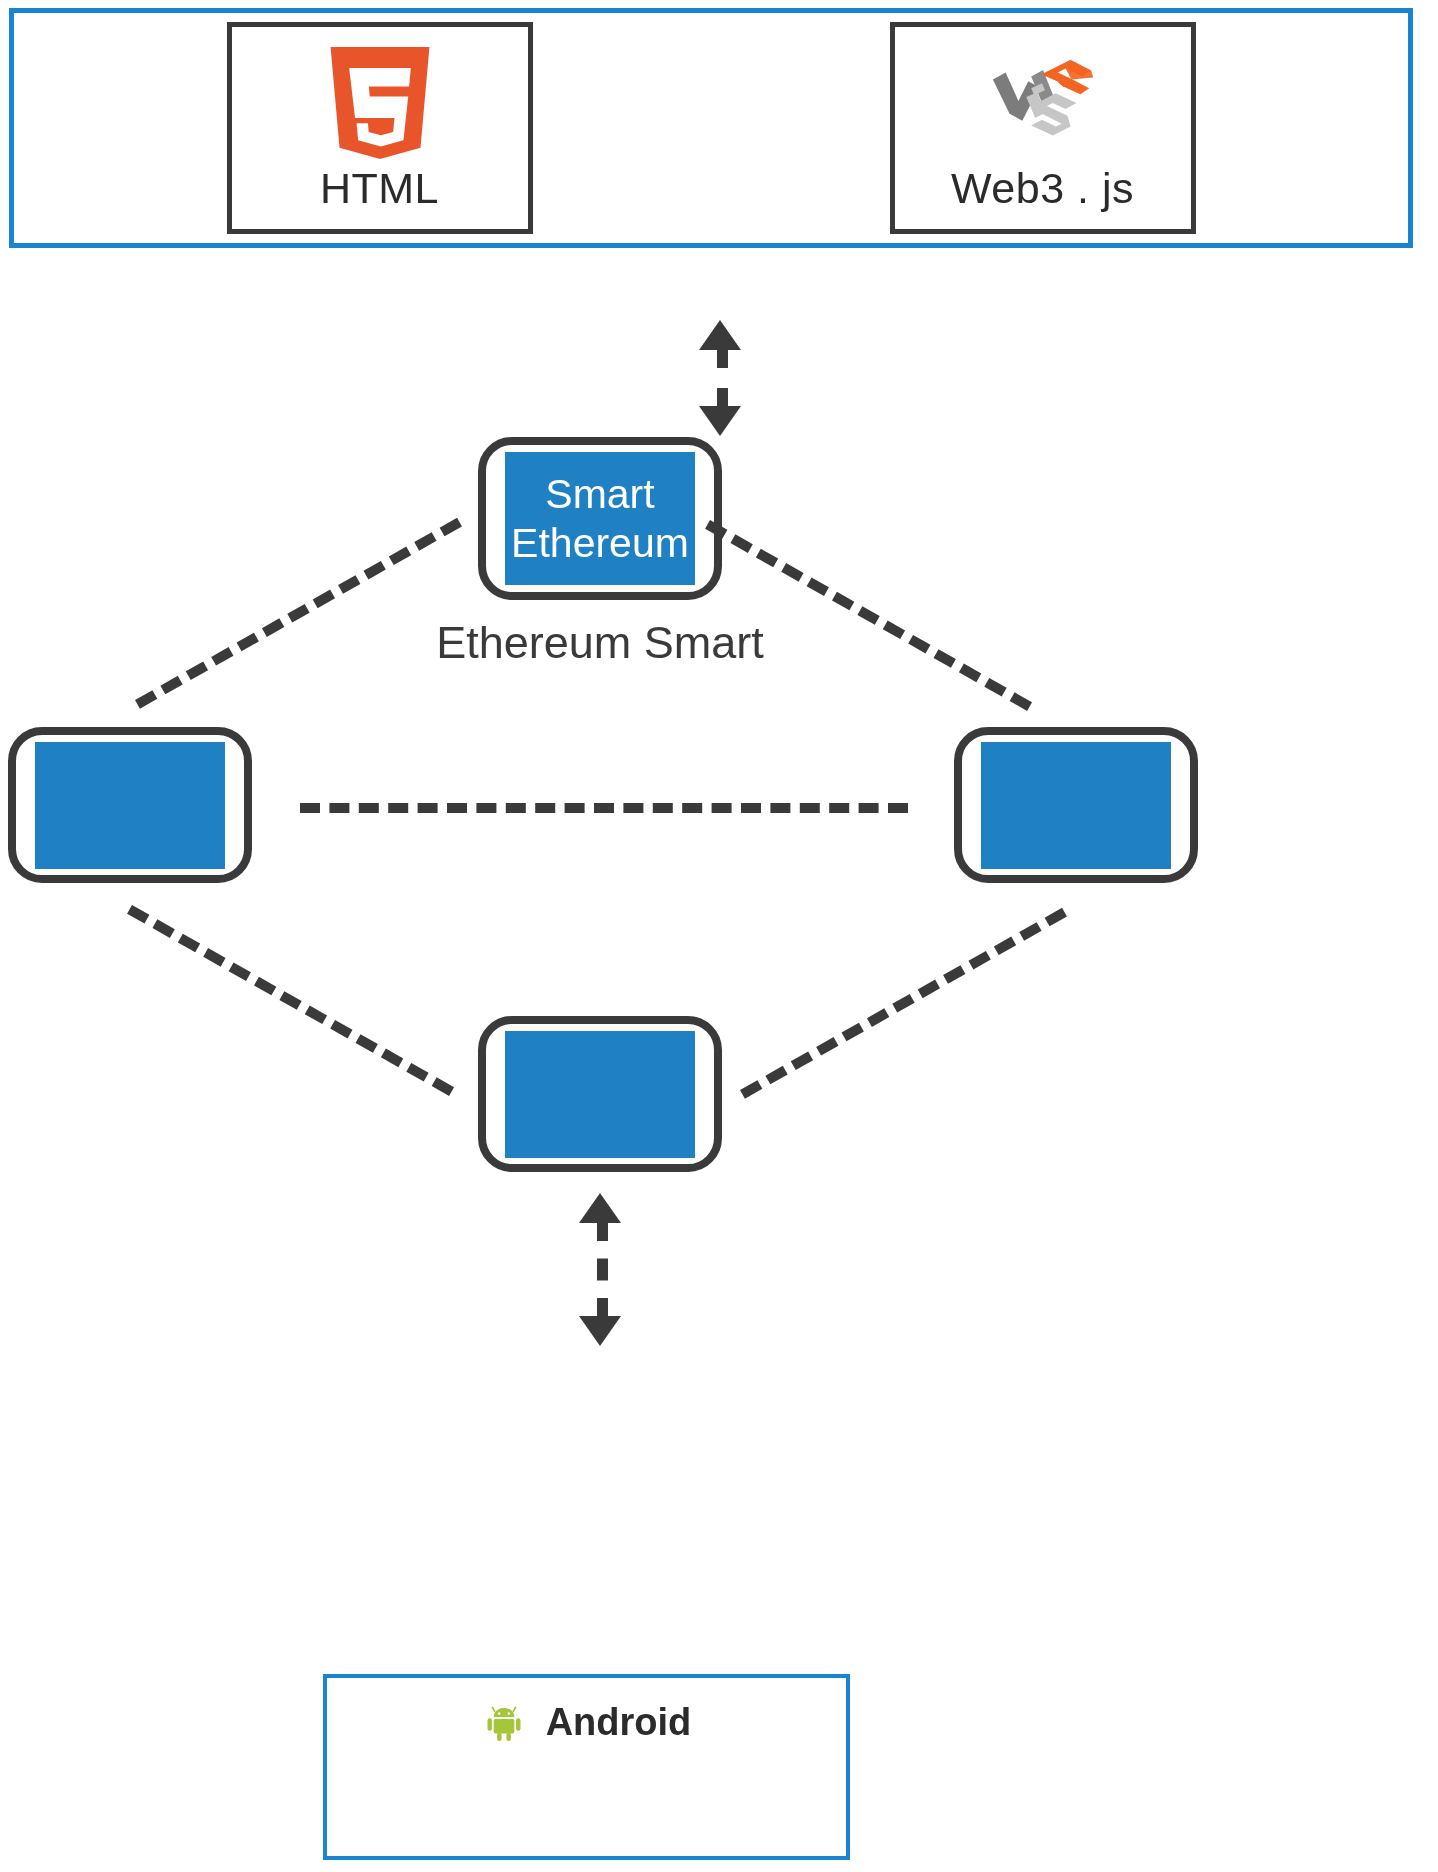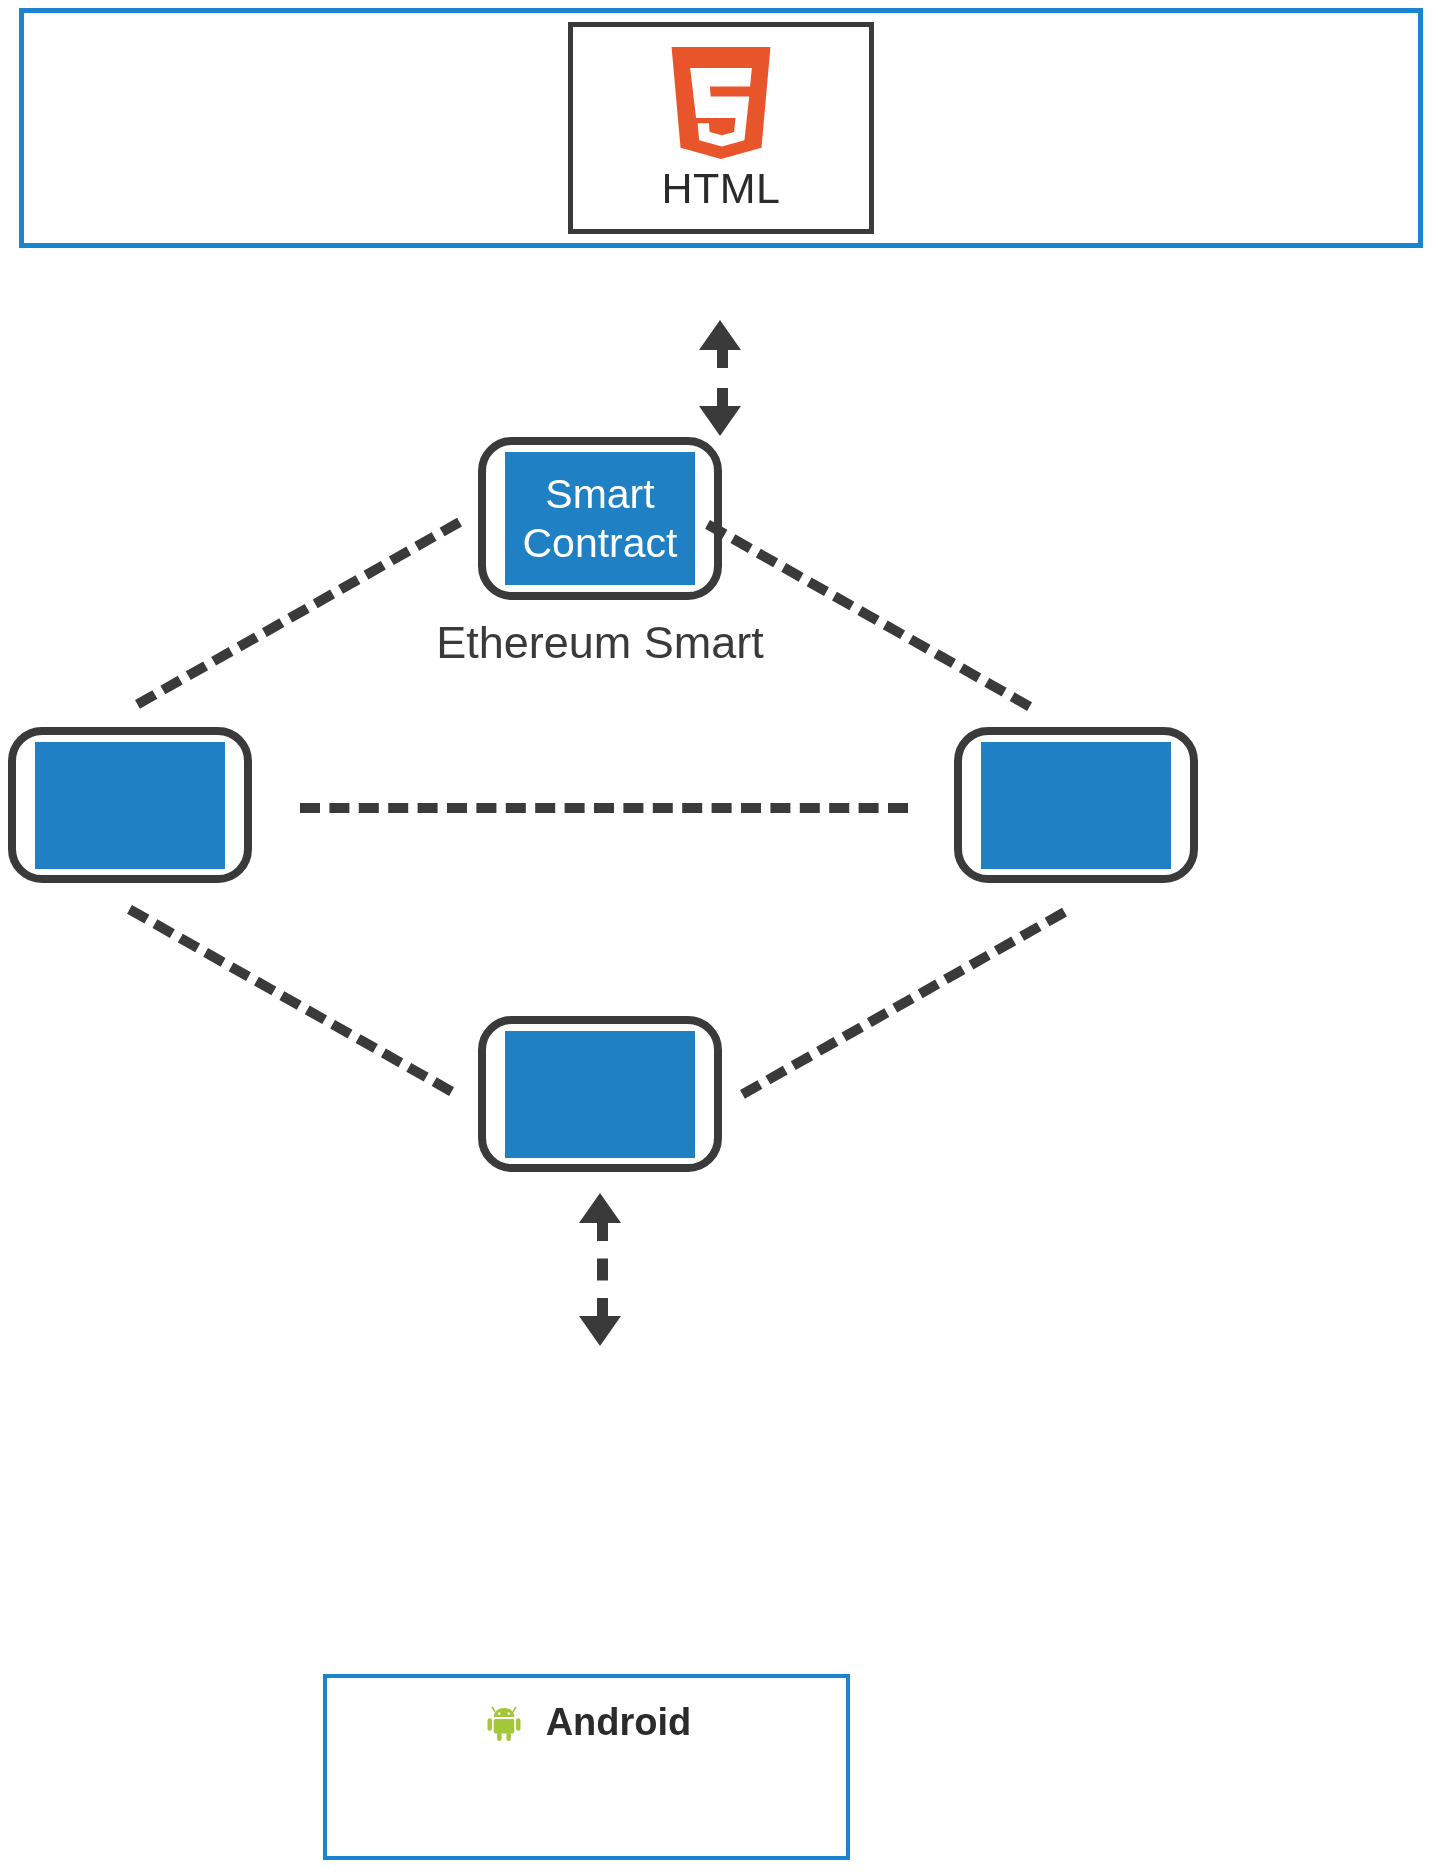--- a/index.html
+++ b/index.html
@@ -12,21 +12,21 @@
     position:relative;
     width:1438px;
     height:1872px;
     background:#ffffff;
     overflow:hidden;
   }
 
   
   .stack-frame{
     position:absolute;
-    left:19px; top:8px;
+    left:9px; top:8px;
     width:1404px; height:240px;
     border:5px solid #1B84D1;
     box-sizing:border-box;
     background:#ffffff;
   }
   .stack-row{
     position:absolute;
     left:0; top:0; right:0; bottom:0;
     display:flex;
     align-items:center;
@@ -164,34 +164,62 @@
             <path fill="#E9552B" d="M71 460L30 0h452l-41 460-185 52z"></path>
             <path fill="#FFFFFF" d="M256 108v57h135l-4 44H256v57h126l-13 144-113 31-113-31-8-86h55l4 44 62 17 62-17 6-72H129l-12-145h139v-43H117l-5-57z" opacity="0"></path>
             <path fill="#FFFFFF" d="M115 96h282l-8 85H205l4 45h176l-22 200-103 29-104-29-7-77h52l3 39 56 15 56-15 6-63H142z"></path>
           </svg>
         </div>
         <div class="tech-label">HTML</div>
       </div>
 
 
 
+      <div class="tech-box">
+        <div class="logo">
+          <svg viewBox="0 0 240 200" width="126" height="106" aria-hidden="true">
+
+            <g fill="#7C7C7C">
+              <path d="M18 52 L44 38 L70 96 L90 56 L112 68 L78 136 L52 122 Z"></path>
+              <path d="M96 46 L120 33 L142 88 L118 100 Z" fill="#8A8A8A"></path>
+            </g>
+
+            <g fill="#F26522">
+              <path d="M120 40 L176 12 L218 34 L200 46 L166 30 L150 38 L176 50 L158 60 L122 44 Z"></path>
+              <path d="M150 58 L176 50 L214 70 L196 82 L160 66 Z"></path>
+              <path d="M166 30 L218 34 L222 48 L178 52 Z" opacity="0.92"></path>
+            </g>
+
+            <g fill="#C6C6C6">
+              <path d="M116 96 L146 80 L188 100 L166 112 L140 100 L128 106 L170 126 L176 148 L140 166 L96 146 L118 134 L146 148 L158 142 L114 120 Z"></path>
+              <path d="M86 88 L108 78 L126 120 L104 130 Z"></path>
+              <path d="M78 112 L98 104 L112 134 L92 142 Z" opacity="0"></path>
+            </g>
+
+            <g fill="#C6C6C6">
+              <path d="M96 70 L118 60 L124 74 L102 84 Z"></path>
+            </g>
+          </svg>
+        </div>
+        <div class="tech-label">Web3 . js</div>
+      </div>
 
     </div>
   </div>
 
   <div class="arrow-v" style="left:720px; top:320px; height:116px;">
     <div class="head-up"></div>
     <div class="shaft"></div>
     <div class="head-dn"></div>
   </div>
 
   <div class="tablet" style="left:478px; top:437px; width:244px; height:163px;">
     <div class="screen" style="width:190px;height:133px;">
       <span class="screen-text">Smart
-Contract</span>
+Ethereum</span>
     </div>
   </div>
   <div class="node-caption" style="left:378px; top:617px; width:444px;">Ethereum Smart</div>
 
   <div class="tablet" style="left:8px; top:727px; width:244px; height:156px;">
     <div class="screen" style="width:190px;height:127px;"></div>
   </div>
 
   <div class="tablet" style="left:954px; top:727px; width:244px; height:156px;">
     <div class="screen" style="width:190px;height:127px;"></div>

